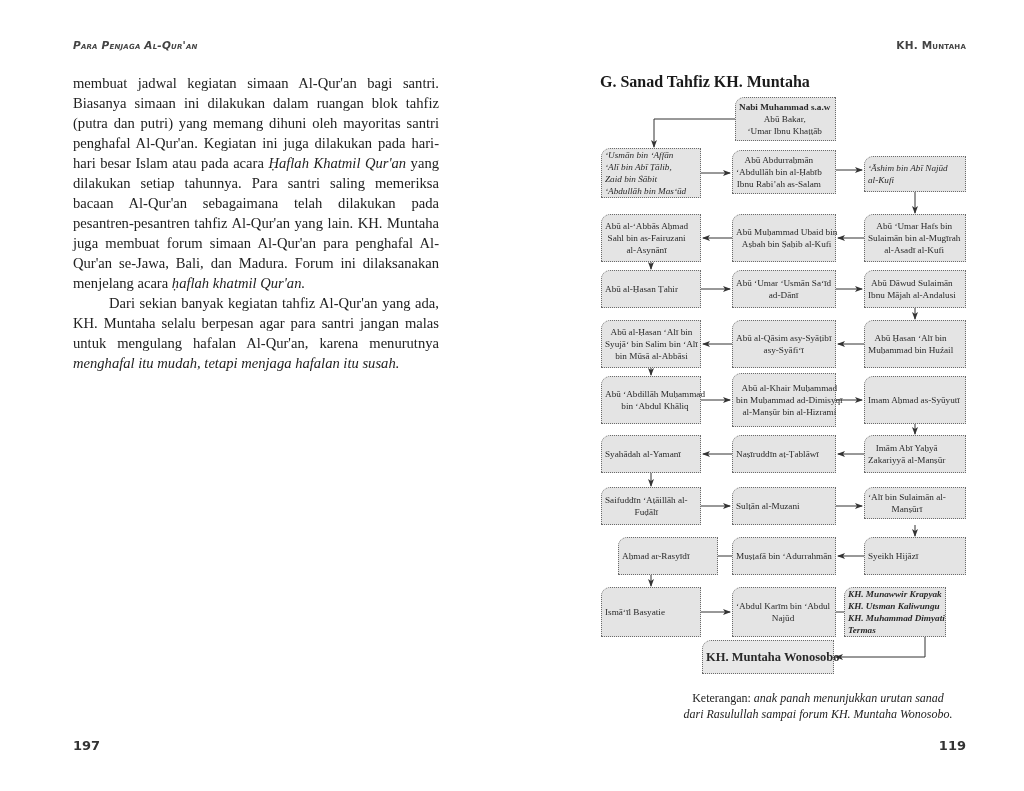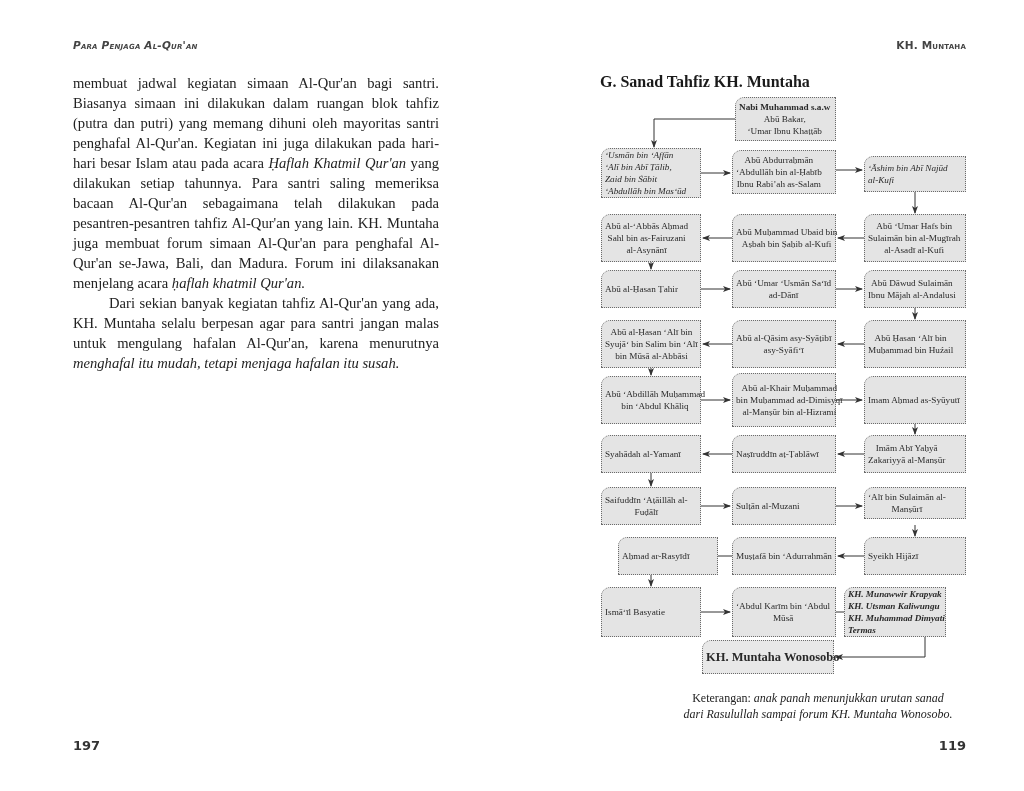--- a/index.html
+++ b/index.html
@@ -269,21 +269,21 @@
         </span>
       </div>
       <div class="node" style="left: 89px; top: 587px; width: 100px; height: 50px;">
         <span class="lines">
           <span class="line">Ismā‘īl Basyatie</span>
         </span>
       </div>
       <div class="node" style="left: 220px; top: 587px; width: 104px; height: 50px;">
         <span class="lines">
           <span class="line">‘Abdul Karīm bin ‘Abdul</span>
-          <span class="line">Mūsā</span>
+          <span class="line">Najūd</span>
         </span>
       </div>
       <div class="node left-align bold" style="left: 332px; top: 587px; width: 102px; height: 50px;">
         <span class="lines">
           <span class="line">KH. Munawwir Krapyak</span>
           <span class="line">KH. Utsman Kaliwungu</span>
           <span class="line">KH. Muhammad Dimyati</span>
           <span class="line">Termas</span>
         </span>
       </div>

